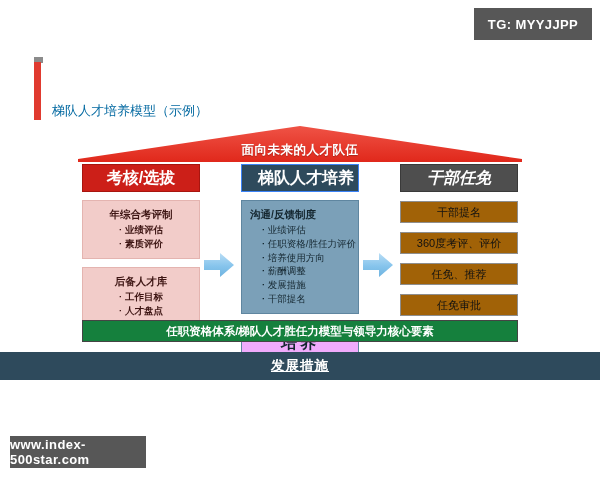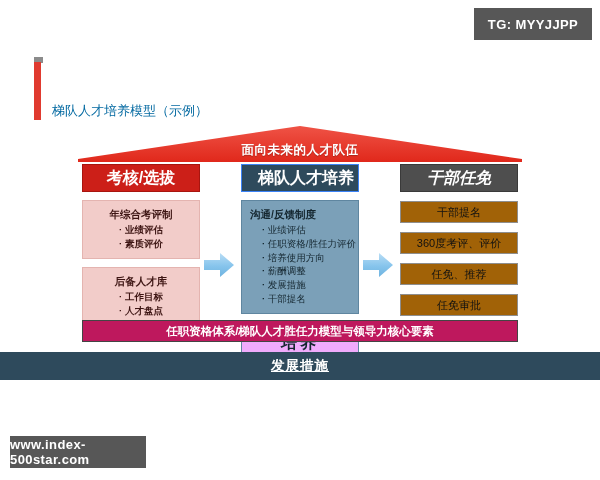--- a/index.html
+++ b/index.html
@@ -216,21 +216,21 @@
   #arrow-1 { left: 126px; }
   #arrow-2 { left: 285px; }
 
   
   #base-1 {
     position: absolute;
     left: 4px;
     top: 194px;
     width: 436px;
     height: 22px;
-    background: #be185d;
+    background: #15803d;
     border: 1px solid #444444;
     box-sizing: border-box;
     display: flex;
     align-items: center;
     justify-content: center;
     color: #ffffff;
     font-size: 11.5px;
     font-weight: bold;
   }
   #base-2 {

